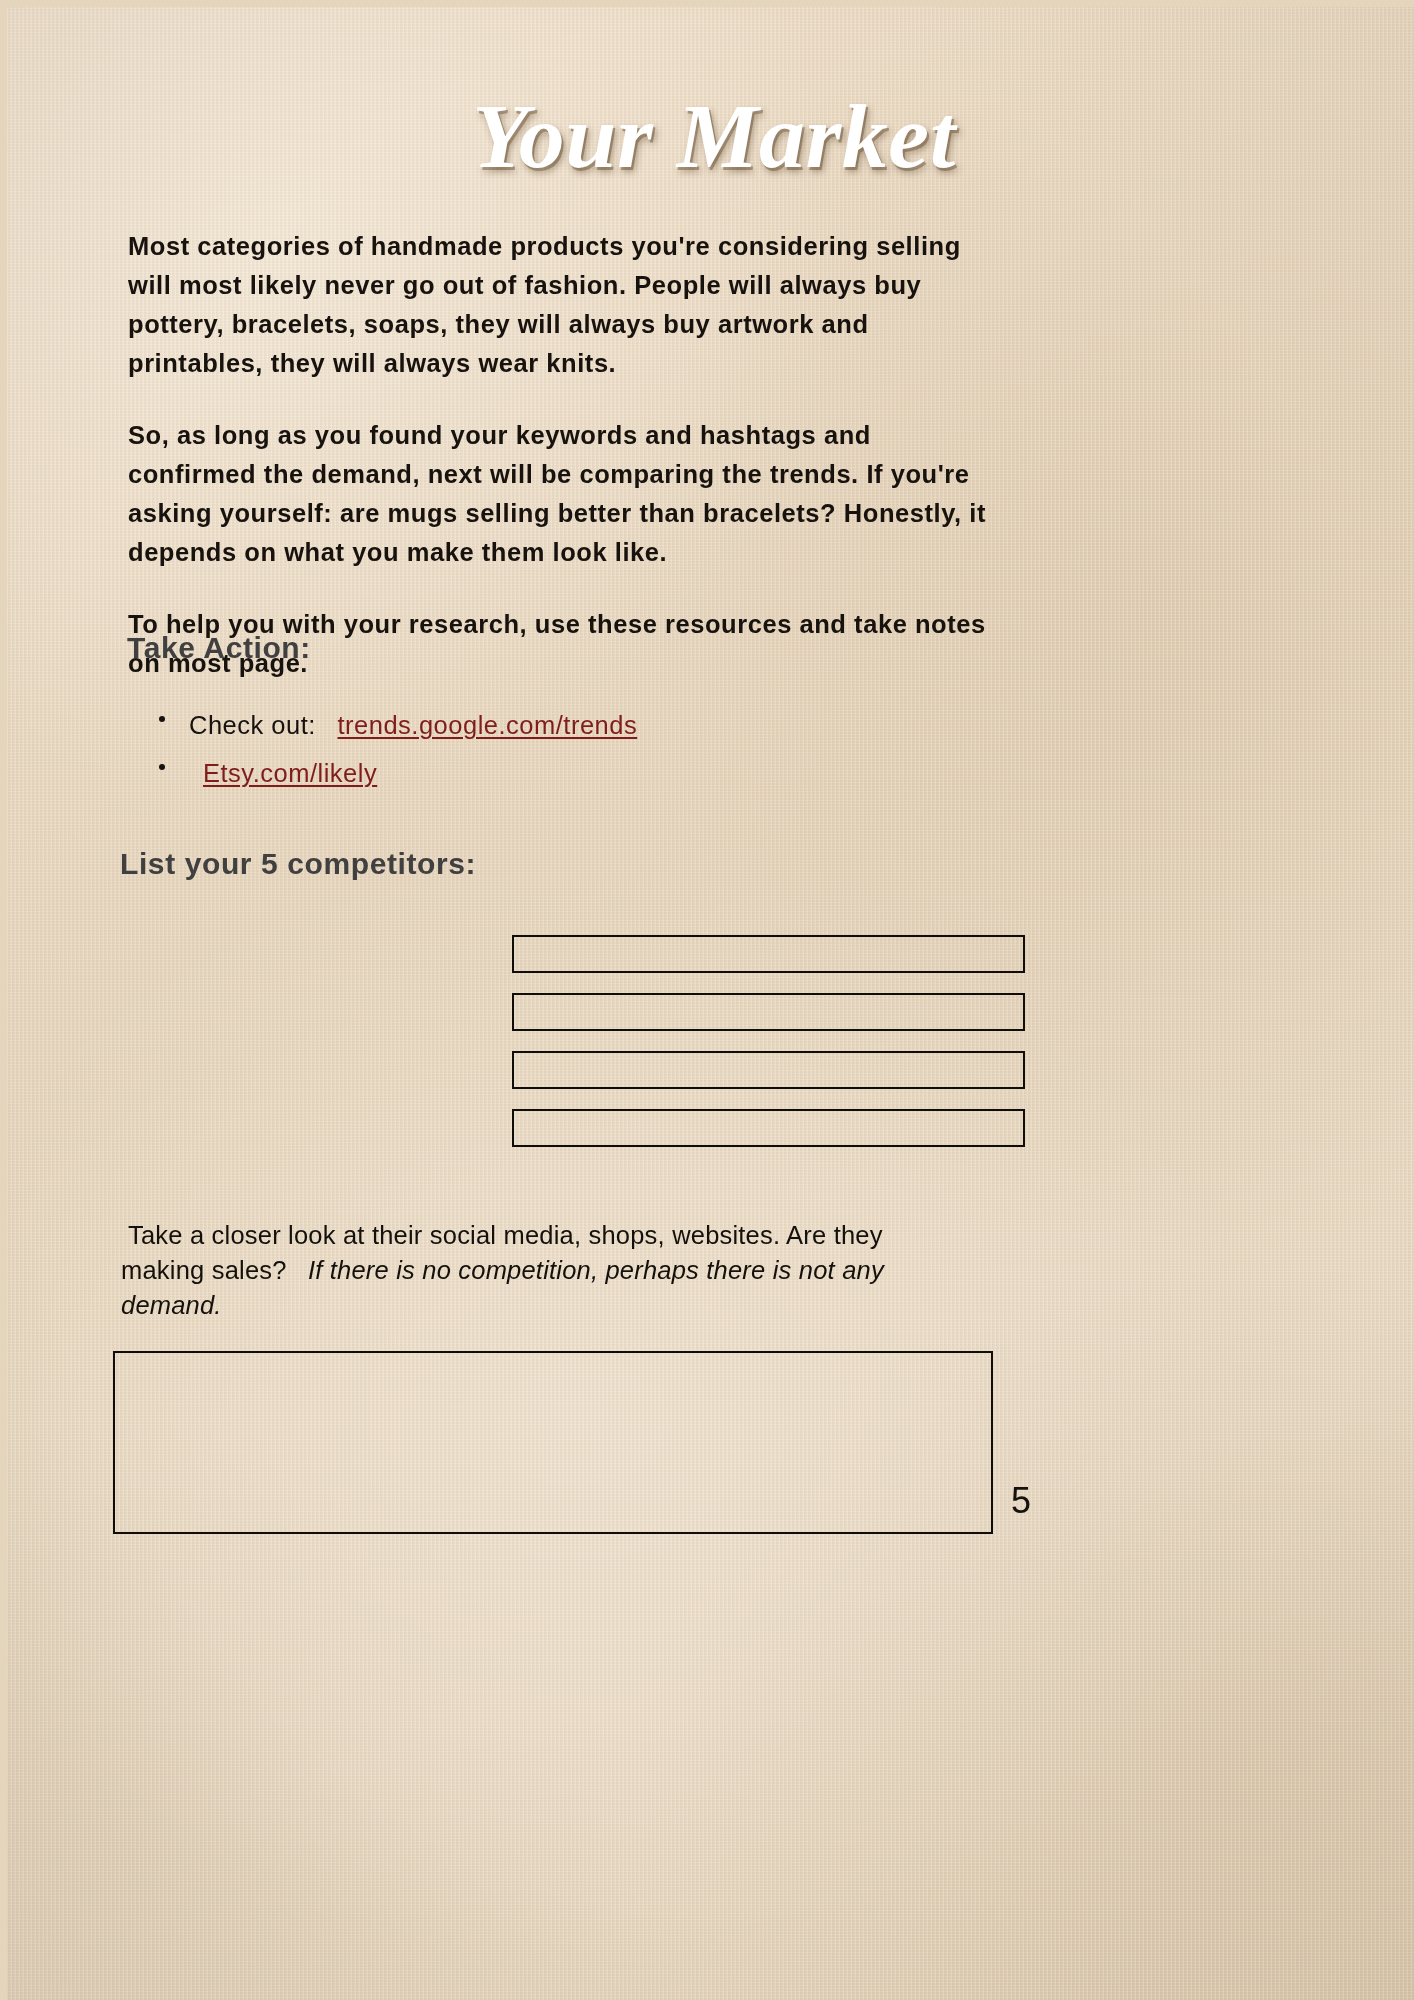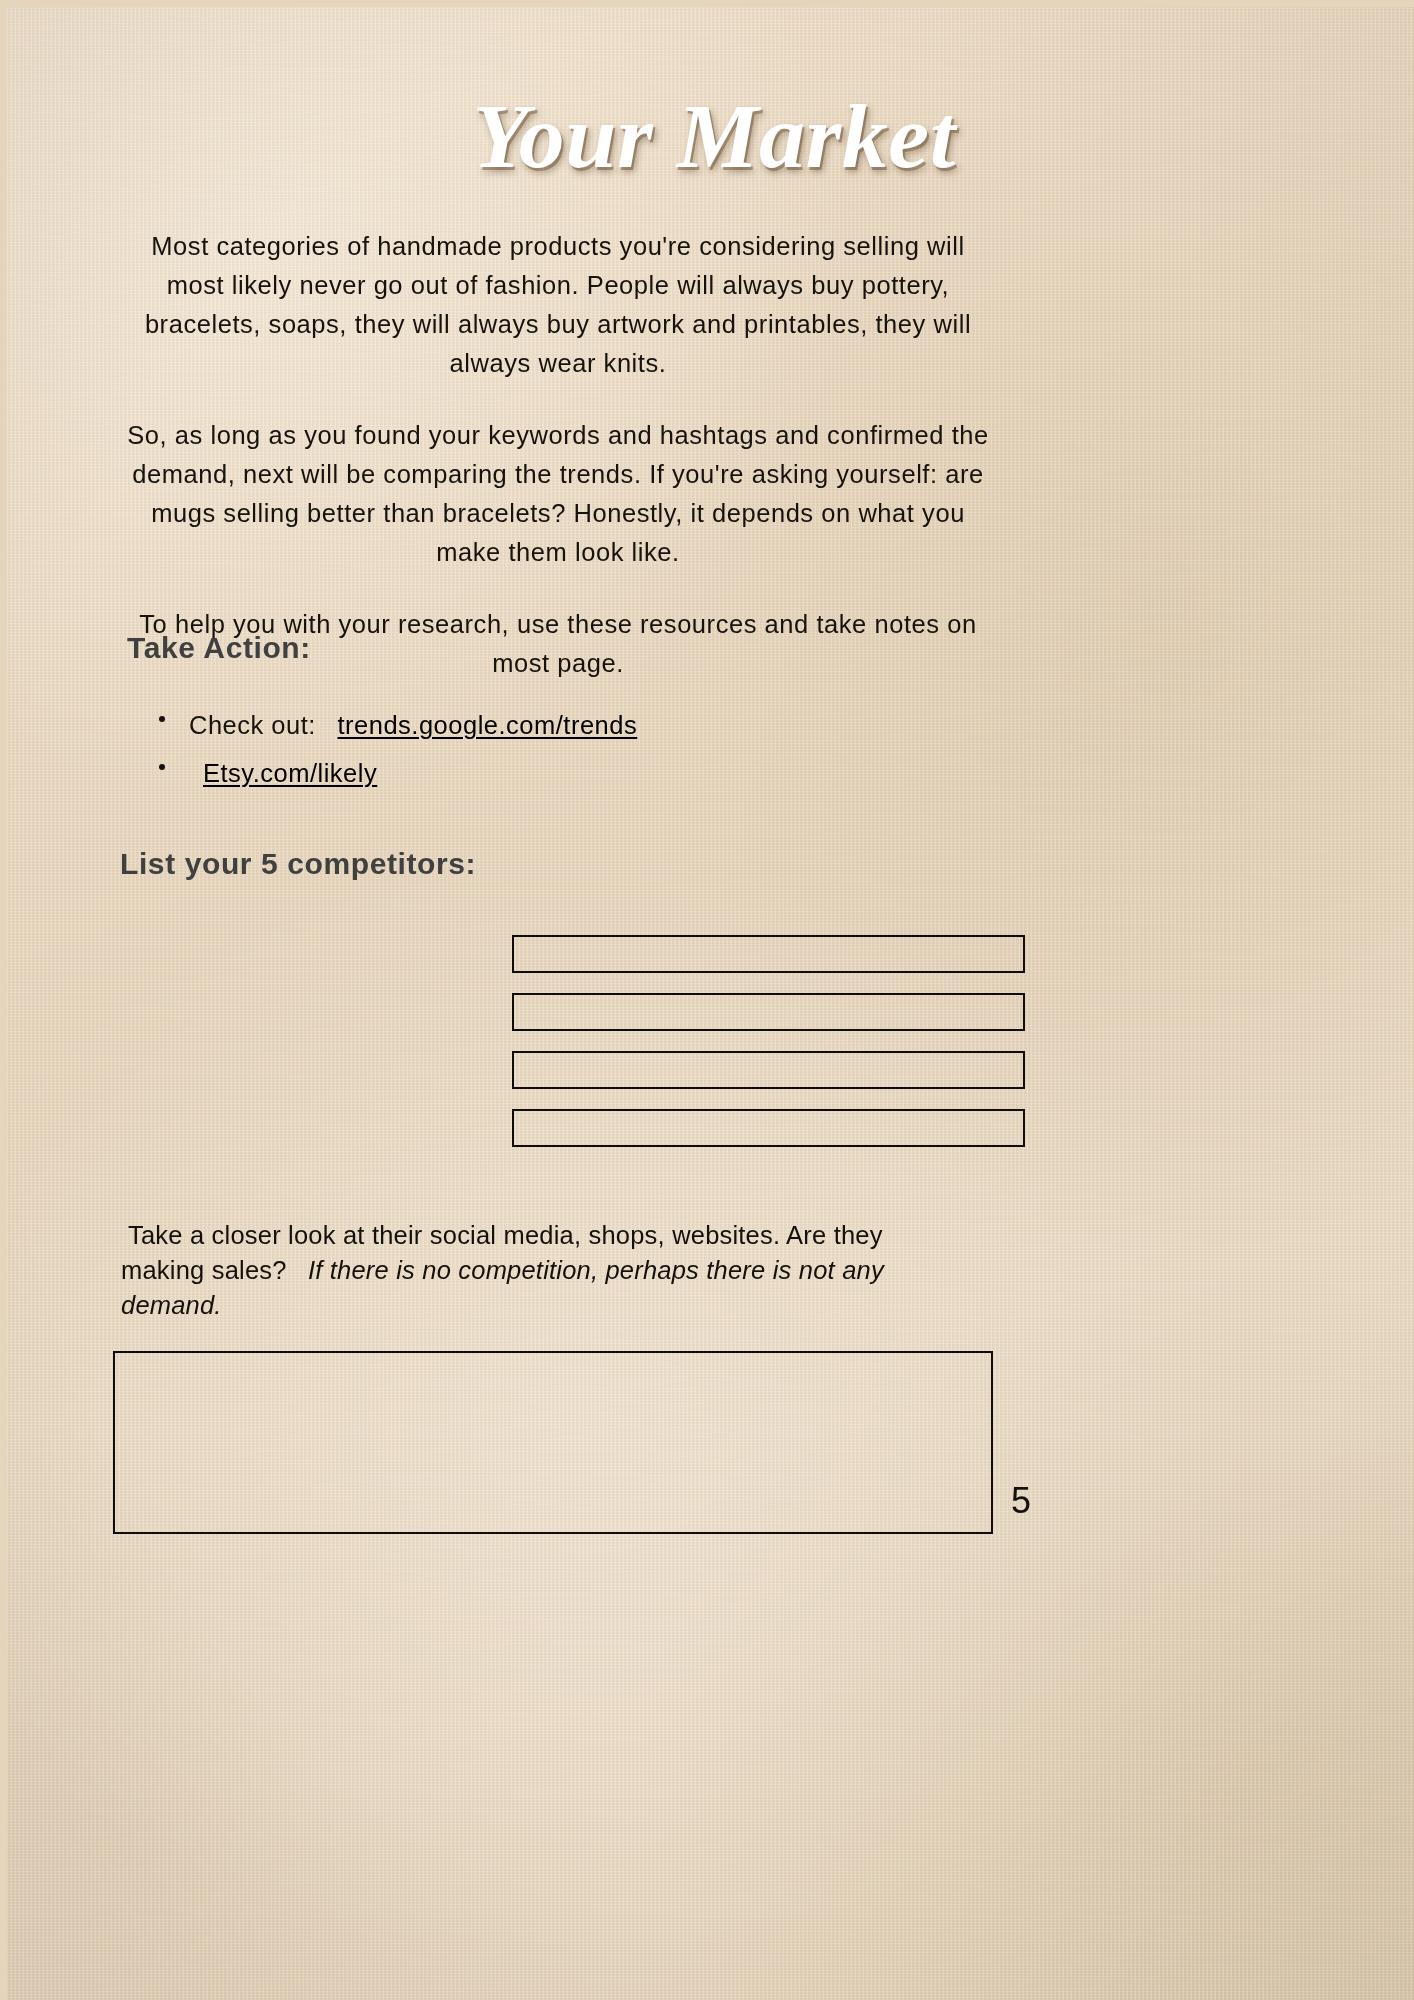--- a/index.html
+++ b/index.html
@@ -71,28 +71,28 @@
     color:#ffffff;
     letter-spacing:0.5px;
     text-shadow:
       2px 3px 0px rgba(120,95,65,0.55),
       3px 5px 7px rgba(90,68,42,0.45);
   }
 
   
   .body-block {
     position:absolute;
-    left:101px;
+    left:107px;
     top:206px;
     width:900px;
-    text-align:center;
+    text-align:left;
     font-size:25.5px;
     line-height:39px;
     letter-spacing:0.55px;
-    font-weight:400;
+    font-weight:700;
     color:#17120e;
   }
   .body-block p { margin:0; }
   .body-block p + p { margin-top:19px; }
 
   
   .heading {
     position:absolute;
     font-weight:700;
     font-size:30px;
@@ -125,21 +125,21 @@
     content:"";
     position:absolute;
     left:5px;
     top:14px;
     width:6px; height:6px;
     border-radius:50%;
     background:#17120e;
   }
   .action-list a,
   .action-list .link {
-    color:#000000;
+    color:#7f1d1d;
     text-decoration:underline;
     text-underline-offset:3px;
     text-decoration-thickness:1.5px;
   }
 
   
   .competitor-box {
     position:absolute;
     left:505px;
     width:513px;

